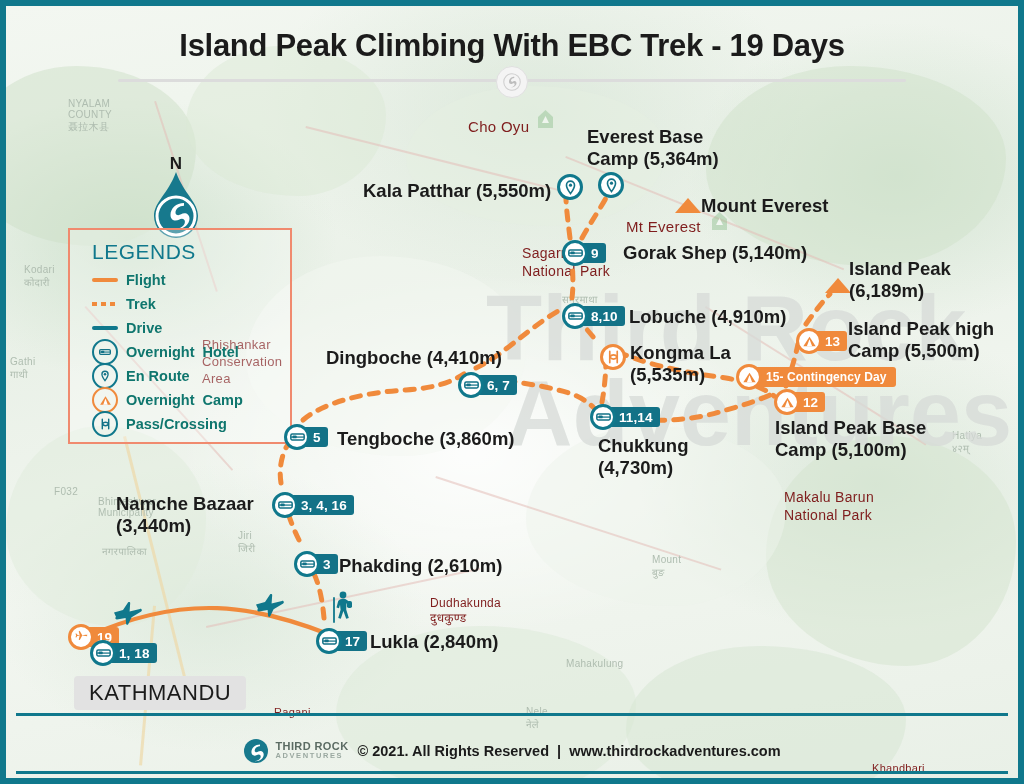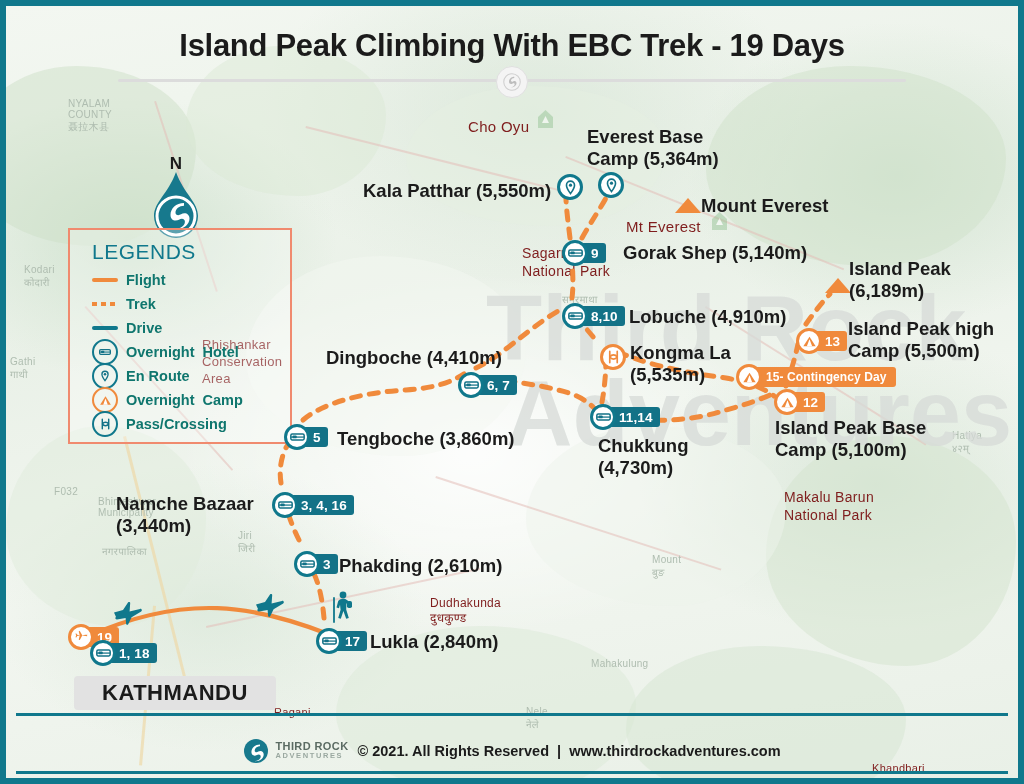--- a/index.html
+++ b/index.html
@@ -74,22 +74,22 @@
   .mk .badge.wide{font-size:12px;padding:0 9px 0 12px;}
 
   
   .plabel{position:absolute;font-size:18.5px;font-weight:bold;color:#1b1b1b;white-space:pre;line-height:22px;}
 
   
   .peak{position:absolute;width:0;height:0;border-left:13px solid transparent;
         border-right:13px solid transparent;border-bottom:15px solid #f08a3c;}
 
   
-  .kpill{position:absolute;background:#e2e2e2;border-radius:4px;padding:4px 28px;
-         font-size:22px;font-weight:bold;color:#1b1b1b;letter-spacing:.5px;}
+  .kpill{position:absolute;background:#e2e2e2;border-radius:4px;padding:4px 15px;
+         font-size:22px;font-weight:normal;color:#1b1b1b;letter-spacing:.5px;}
 
   
   .plane{position:absolute;color:#10788c;}
 
   
   .ftline{position:absolute;left:10px;right:10px;height:3px;background:#10788c;}
   .footer{position:absolute;left:0;right:0;bottom:14px;display:flex;align-items:center;justify-content:center;gap:9px;}
   .ftlogo{display:flex;align-items:center;gap:6px;}
   .ftbrand{line-height:9px;}
   .ftbrand .b1{font-size:11px;font-weight:bold;color:#5b6b63;letter-spacing:.4px;}
@@ -154,21 +154,21 @@
 बुङ</div>
     <div class="mlbl" style="left:778px;top:482px;font-size:14px;line-height:18px;">Makalu Barun
 National Park</div>
     <div class="mlbl sm" style="left:946px;top:424px;">Hatiya
 ४२म्</div>
     <div class="mlbl" style="left:866px;top:756px;font-size:11px;">Khandbari</div>
     <div class="mlbl sm" style="left:520px;top:700px;">Nele
 नेले</div>
     <div class="mlbl" style="left:268px;top:700px;font-size:11px;">Ragani</div>
     <div class="mlbl" style="left:126px;top:770px;font-size:11px;">Manthali</div>
-    <div class="mlbl sm" style="left:560px;top:652px;margin-left:25px;">Mahakulung</div>
+    <div class="mlbl sm" style="left:560px;top:652px;">Mahakulung</div>
 
     <svg class="parkmk" style="left:532px;top:104px;" viewBox="0 0 15 18">
       <path d="M7.5 0 L15 7 L15 18 L0 18 L0 7 Z" fill="#8fc08f"></path>
         <path d="M7.5 6 L11 13 H4 Z" fill="#fff"></path>
     </svg>
     <svg class="parkmk" style="left:706px;top:206px;" viewBox="0 0 15 18">
       <path d="M7.5 0 L15 7 L15 18 L0 18 L0 7 Z" fill="#8fc08f"></path>
         <path d="M7.5 6 L11 13 H4 Z" fill="#fff"></path>
     </svg>
   </div>

